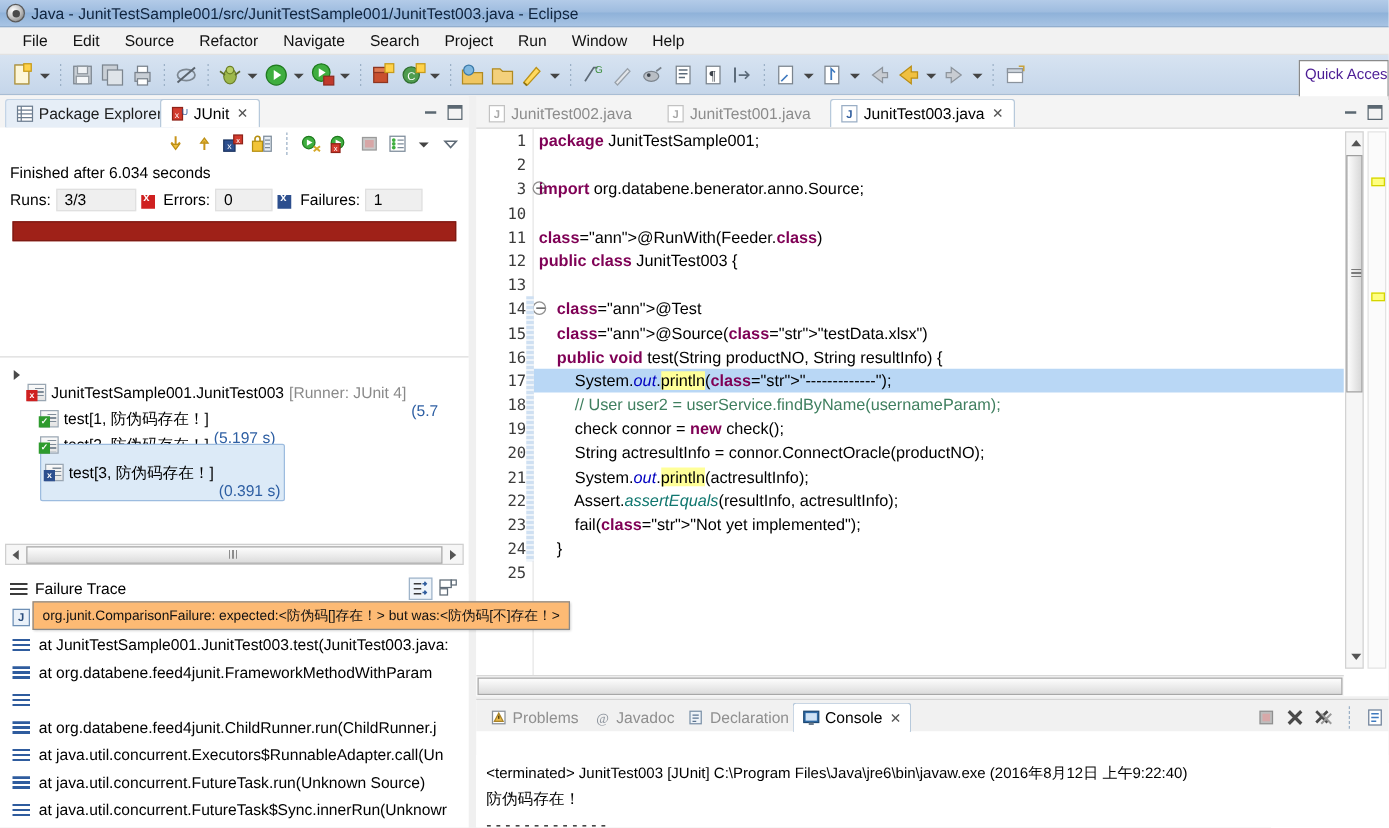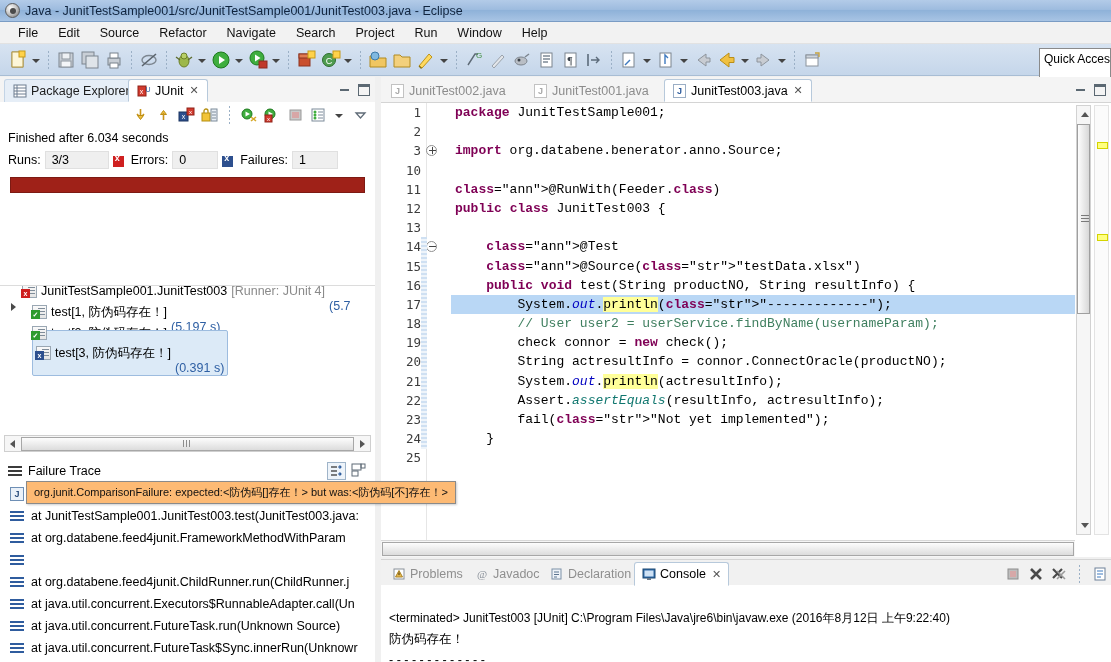--- a/index.html
+++ b/index.html
@@ -47,21 +47,21 @@
   .tb { width:22px; height:22px; margin:0 1px; position:relative; flex:none; }
   .tsep { width:1px; height:18px; margin:0 5px;
           background:repeating-linear-gradient(to bottom,#9bb0c6 0 2px,transparent 2px 4px); flex:none;}
   .arw { width:11px; height:20px; flex:none; position:relative; margin-right:2px;}
   .arw:after{ content:""; position:absolute; left:2px; top:9px;
      border-left:4px solid transparent; border-right:4px solid transparent;
      border-top:4px solid #444; }
   .qaccess {
     position:absolute; right:0; top:4px; width:72px; height:32px;
     background:#fff; border:1px solid #8a8a8a; font-size:12px;
-    padding:3px 4px; color:#000000; overflow:hidden; white-space:nowrap;
+    padding:3px 4px; color:#4c1d95; overflow:hidden; white-space:nowrap;
   }
 
   
   .workarea { position:absolute; left:0; top:77px; right:0; bottom:0; }
 
   
   .leftpane { position:absolute; left:0; top:0; width:375px; bottom:0; background:#fff; }
 
   .tabstrip { height:25px; position:relative; background:#f4f4f4; }
   .vtab {
@@ -95,21 +95,21 @@
   .cicon.fail { background:#2d4f8e; }
   .cicon:after{ content:"x"; position:absolute; left:2px; top:-3px; color:#fff; font-size:9px; font-weight:bold;}
 
   .progressbar {
     margin:2px 10px 6px 10px; height:16px; background:#9f2118;
     border:1px solid #7d1a13;
   }
 
   .testtree { position:absolute; left:0; top:208px; right:0; height:140px;
      background:#fff; border-top:1px solid #dcdcdc; padding:6px 0 0 0; overflow:hidden;}
-  .trow { display:flex; align-items:flex-end; height:21px; font-size:12.5px; white-space:nowrap; padding-left:8px;}
+  .trow { display:flex; align-items:flex-start; height:21px; font-size:12.5px; white-space:nowrap; padding-left:8px;}
   .trow .twist { width:14px; height:14px; position:relative; flex:none;}
   .trow .twist.open:after{ content:""; position:absolute; left:3px; top:4px;
      border-top:4px solid transparent; border-bottom:4px solid transparent; border-left:5px solid #4a4a4a;}
   .ticon { width:15px; height:14px; margin-right:4px; flex:none; position:relative;
      background:linear-gradient(to bottom,#fafafa,#e4e4e4); border:1px solid #9aa7b3;}
   .ticon .badge { position:absolute; left:-2px; bottom:-1px; width:9px; height:9px;
      font-size:7px; line-height:9px; text-align:center; color:#fff; font-weight:bold;}
   .ticon .badge.ok { background:#2e9b2e; }
   .ticon .badge.fail { background:#2d4f8e; }
   .ticon .badge.red { background:#cf2020; }
@@ -172,21 +172,21 @@
      border:1px solid #9aaec5; background:#fff; color:#2f5d9e; font-size:9px;
      line-height:12px; text-align:center; font-weight:bold;}
   .jfile.dim { border-color:#c2c2c2; color:#a9a9a9;}
   .xclose { margin-left:6px; color:#555; font-size:11px;}
 
   .editor { position:absolute; left:0; right:0; top:25px; height:455px;
      background:#fff; border-top:1px solid #d4d4d4; overflow:hidden;}
   .gutter { position:absolute; left:0; top:0; bottom:0; width:46px; background:#fff;
      border-right:1px solid #e6e6e6;}
   .codearea { position:absolute; left:46px; right:36px; top:0; bottom:0;
-     font-family:Liberation Mono, monospace; font-size:13px;margin-left:24px;}
+     font-family:Liberation Sans, sans-serif; font-size:13px;}
   .cl { height:19.2px; line-height:19.2px; white-space:pre; padding-left:4px;}
   .cl.hl { background:#b9d7f5; }
   .gl { height:19.2px; line-height:19.2px; text-align:right; padding-right:5px;
      font-family:"DejaVu Sans Mono", monospace; font-size:12.5px; color:#3c3c3c; position:relative;}
   .gl .foldplus { border:1px solid #8f8f8f; border-radius:50%; background:#fff;
      position:absolute; right:-11px; top:4px; width:11px; height:11px;}
   .gl .foldplus:before{content:"";position:absolute;left:2px;top:4px;width:7px;height:1px;background:#444;}
   .gl .foldplus:after{content:"";position:absolute;left:5px;top:1px;width:1px;height:7px;background:#444;}
   .gl .foldminus { border:1px solid #8f8f8f; border-radius:50%; background:#fff;
      position:absolute; right:-11px; top:4px; width:11px; height:11px;}

